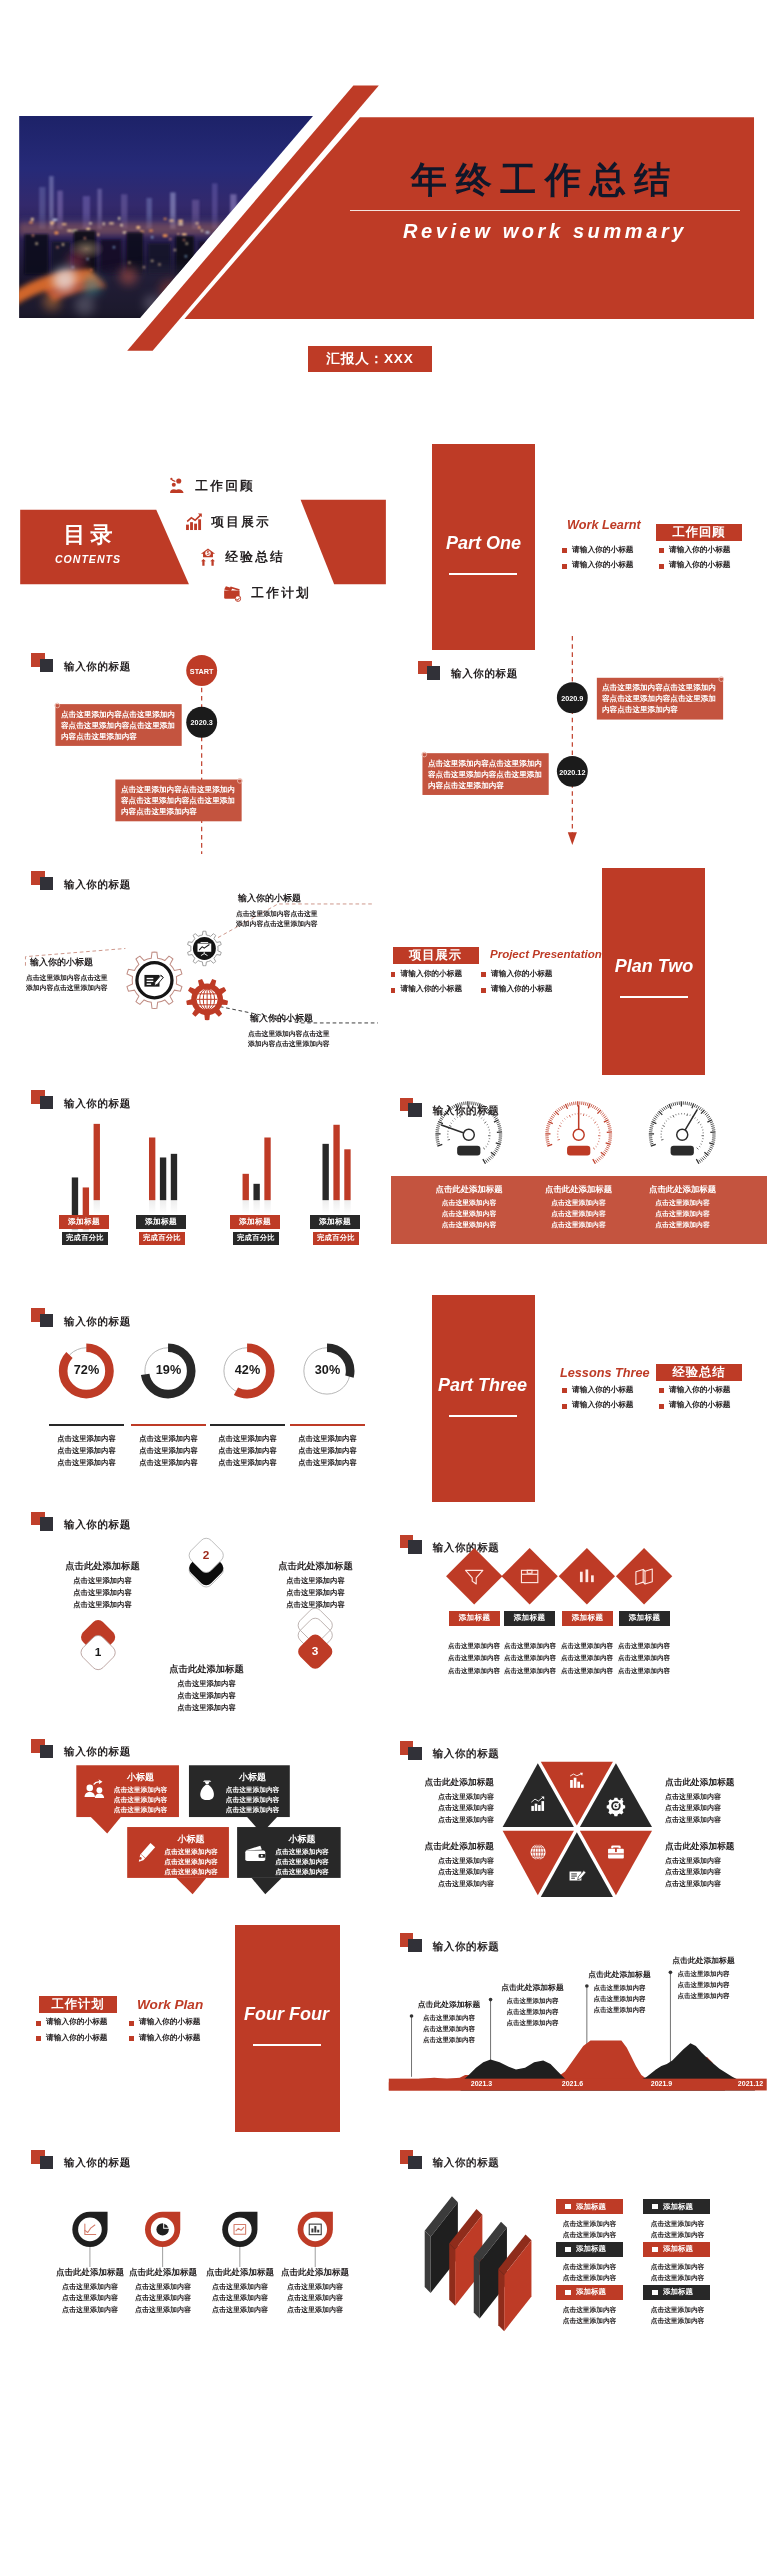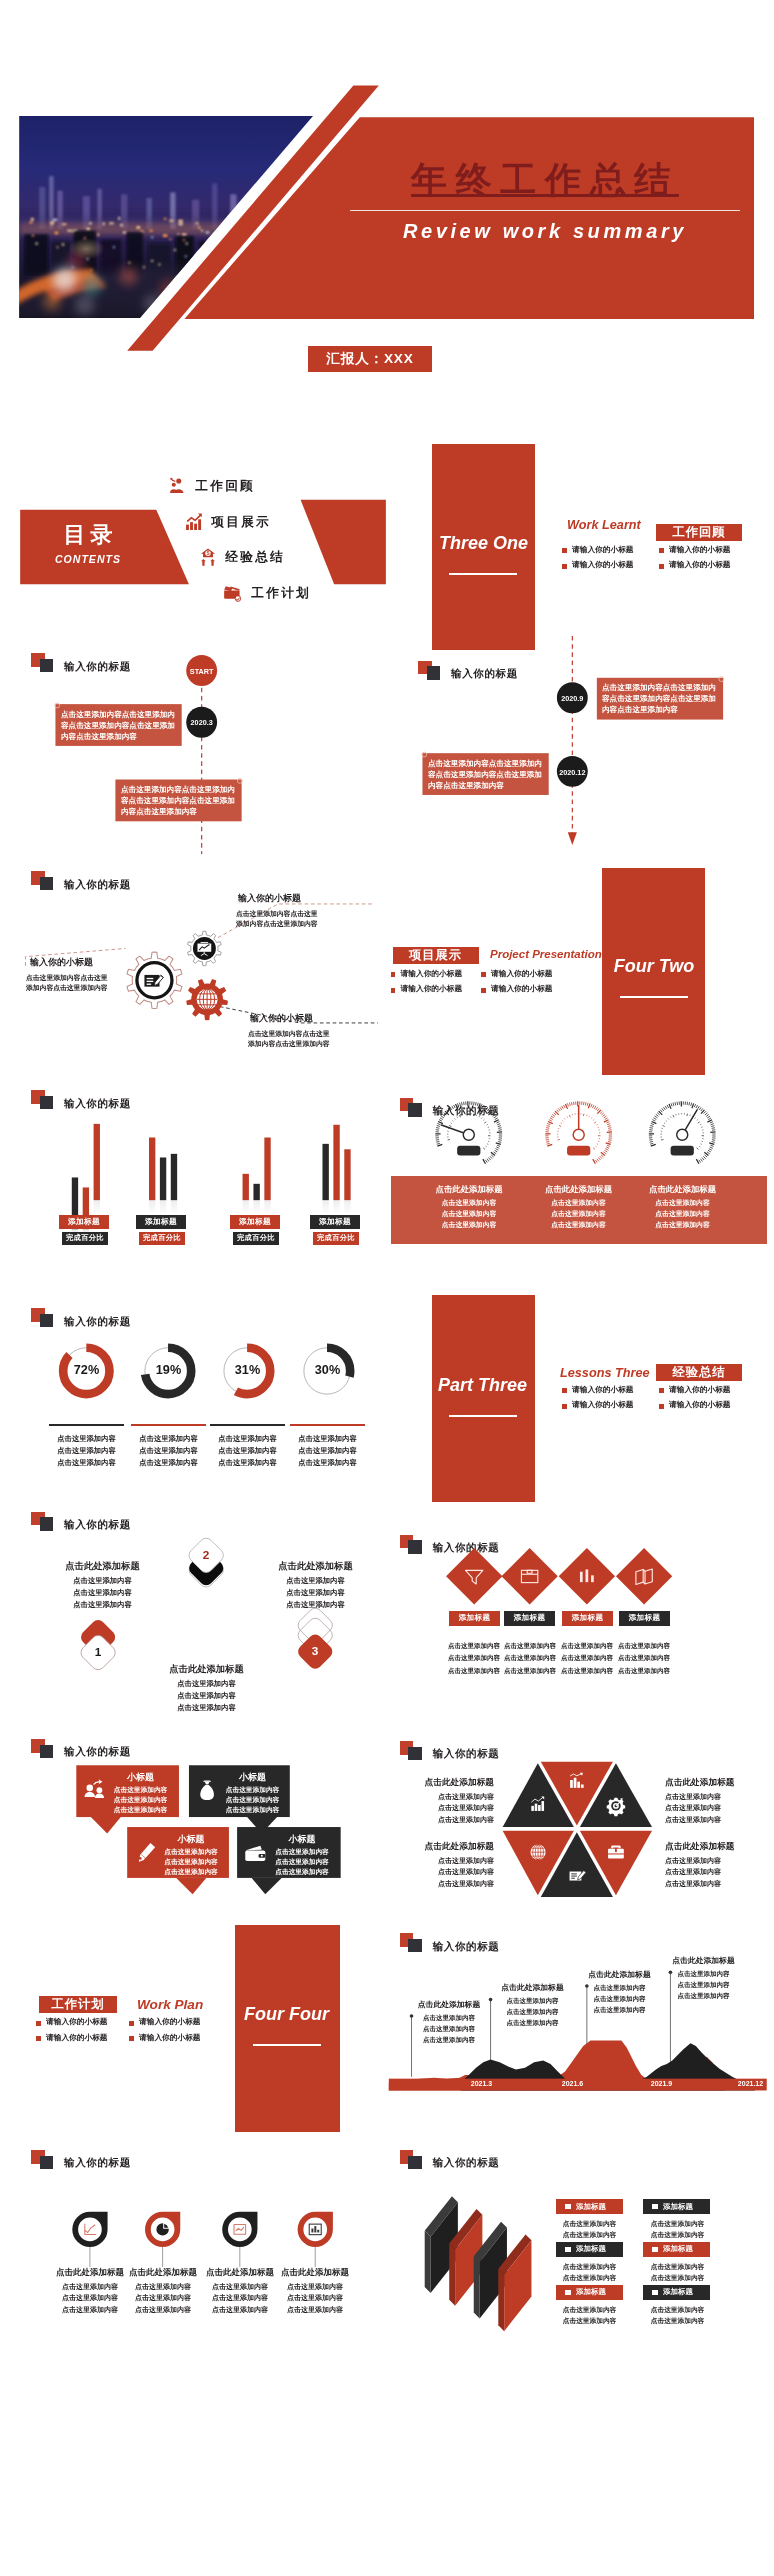--- a/index.html
+++ b/index.html
@@ -2,21 +2,21 @@
 <html style="font-size:14.5px"><head>
 <meta charset="utf-8">
 <title>年终工作总结</title>
 <style>
   *{box-sizing:border-box;}
   html,body{margin:0;padding:0;background:#ffffff;}
   body{width:774px;font-family:"Liberation Sans",sans-serif;-webkit-font-smoothing:antialiased;}
   .page{position:relative;width:774px;height:2576px;overflow:hidden;background:#ffffff;}
   .ab{position:absolute;}
   svg{display:block;overflow:visible;}
-  #cover-title{color:#7f1d1d;font-weight:700;letter-spacing:.24em;white-space:nowrap;text-decoration:underline;}
+  #cover-title{color:#0f172a;font-weight:700;letter-spacing:.24em;white-space:nowrap;}
   #cover-sub{color:#ffffff;font-style:italic;font-weight:700;letter-spacing:.18em;white-space:nowrap;}
   .pill{background:#BE3B26;color:#ffffff;font-weight:700;display:flex;align-items:center;
         justify-content:center;white-space:nowrap;letter-spacing:.06em;}
 
   
   .stitle{position:absolute;color:#231f20;font-weight:700;font-size:10.5px;letter-spacing:.06em;white-space:nowrap;}
   .mark-r{position:absolute;background:#C0402B;width:13.6px;height:13.6px;}
   .mark-d{position:absolute;background:#313138;width:13.6px;height:13.6px;}
   .partname{color:#ffffff;font-style:italic;font-weight:700;white-space:nowrap;}
   .parten{color:#BE3B26;font-style:italic;font-weight:700;white-space:nowrap;}
@@ -281,21 +281,21 @@
       <circle cx="19.6" cy="19.4" r="4.1"></circle>
       <circle cx="19.6" cy="19.4" r="3.1" fill="#fff"></circle>
       <path d="M17.9 19.4 l1.2 1.3 2.4-2.7 0.8 0.8 -3.2 3.6 -2-2.2z" fill="#BE3B26"></path>
     </svg>
     <span style="color:#231f20;font-size:12.7px;font-weight:700;letter-spacing:.18em;">工作计划</span>
   </div>
 </div>
 
 <div class="ab" style="left:387px;top:400px;width:387px;height:255px;">
   <div class="ab" style="left:45px;top:44px;width:103px;height:206px;background:#BE3B26;"></div>
-  <div class="ab partname" style="left:45px;top:133px;width:103px;text-align:center;font-size:18px;">Three One</div>
+  <div class="ab partname" style="left:45px;top:133px;width:103px;text-align:center;font-size:18px;">Part One</div>
   <div class="ab" style="left:62px;top:173px;width:68px;height:1.5px;background:#fff;"></div>
   <div class="ab parten" style="left:180px;top:118px;font-size:12.7px;">Work Learnt</div>
   <div class="ab partcn" style="left:269px;top:124px;width:86px;height:17.3px;font-size:12.3px;">工作回顾</div>
   <div class="ab bulsq" style="left:175px;top:148px;"></div>
   <div class="ab bul" style="left:185px;top:145px;">请输入你的小标题</div>
   <div class="ab bulsq" style="left:175px;top:164px;"></div>
   <div class="ab bul" style="left:185px;top:160px;">请输入你的小标题</div>
   <div class="ab bulsq" style="left:272px;top:148px;"></div>
   <div class="ab bul" style="left:282px;top:145px;">请输入你的小标题</div>
   <div class="ab bulsq" style="left:272px;top:164px;"></div>
@@ -407,21 +407,21 @@
   </div>
   <div class="ab" style="left:250px;top:158px;color:#231f20;font-size:9px;font-weight:700;white-space:nowrap;">输入你的小标题</div>
   <div class="ab" style="left:248px;top:175px;width:136px;">
     <div class="bodyline">点击这里添加内容点击这里</div>
     <div class="bodyline">添加内容点击这里添加内容</div>
   </div>
 </div>
 
 <div class="ab" style="left:387px;top:854px;width:387px;height:227px;">
   <div class="ab" style="left:215px;top:13.6px;width:103px;height:207px;background:#BE3B26;"></div>
-  <div class="ab partname" style="left:211px;top:102px;width:112px;text-align:center;font-size:18px;">Four Two</div>
+  <div class="ab partname" style="left:211px;top:102px;width:112px;text-align:center;font-size:18px;">Plan Two</div>
   <div class="ab" style="left:233px;top:142px;width:68px;height:1.5px;background:#fff;"></div>
   <div class="ab partcn" style="left:5.5px;top:93px;width:86px;height:17.3px;font-size:12.3px;">项目展示</div>
   <div class="ab parten" style="left:103px;top:94px;font-size:11.5px;">Project Presentation</div>
   <div class="ab bulsq" style="left:3.6px;top:118px;"></div>
   <div class="ab bul" style="left:13.6px;top:115px;">请输入你的小标题</div>
   <div class="ab bulsq" style="left:3.6px;top:134px;"></div>
   <div class="ab bul" style="left:13.6px;top:130px;">请输入你的小标题</div>
   <div class="ab bulsq" style="left:94px;top:118px;"></div>
   <div class="ab bul" style="left:104px;top:115px;">请输入你的小标题</div>
   <div class="ab bulsq" style="left:94px;top:134px;"></div>
@@ -863,21 +863,21 @@
     <div class="bodyline" style="font-size:7.3px;line-height:11.8px;">点击这里添加内容</div>
     <div class="bodyline" style="font-size:7.3px;line-height:11.8px;">点击这里添加内容</div>
   </div>
   <div class="ab ctr" style="left:132px;top:72px;width:73px;color:#1a1a1a;font-size:12.7px;font-weight:700;">19%</div>
   <div class="ab" style="left:131px;top:133px;width:75px;height:2px;background:#BE3B26;"></div>
   <div class="ab ctr" style="left:125px;top:142px;width:87px;">
     <div class="bodyline" style="font-size:7.3px;line-height:11.8px;">点击这里添加内容</div>
     <div class="bodyline" style="font-size:7.3px;line-height:11.8px;">点击这里添加内容</div>
     <div class="bodyline" style="font-size:7.3px;line-height:11.8px;">点击这里添加内容</div>
   </div>
-  <div class="ab ctr" style="left:211px;top:72px;width:73px;color:#1a1a1a;font-size:12.7px;font-weight:700;">31%</div>
+  <div class="ab ctr" style="left:211px;top:72px;width:73px;color:#1a1a1a;font-size:12.7px;font-weight:700;">42%</div>
   <div class="ab" style="left:210px;top:133px;width:75px;height:2px;background:#282828;"></div>
   <div class="ab ctr" style="left:204px;top:142px;width:87px;">
     <div class="bodyline" style="font-size:7.3px;line-height:11.8px;">点击这里添加内容</div>
     <div class="bodyline" style="font-size:7.3px;line-height:11.8px;">点击这里添加内容</div>
     <div class="bodyline" style="font-size:7.3px;line-height:11.8px;">点击这里添加内容</div>
   </div>
   <div class="ab ctr" style="left:291px;top:72px;width:73px;color:#1a1a1a;font-size:12.7px;font-weight:700;">30%</div>
   <div class="ab" style="left:290px;top:133px;width:75px;height:2px;background:#BE3B26;"></div>
   <div class="ab ctr" style="left:284px;top:142px;width:87px;">
     <div class="bodyline" style="font-size:7.3px;line-height:11.8px;">点击这里添加内容</div>

